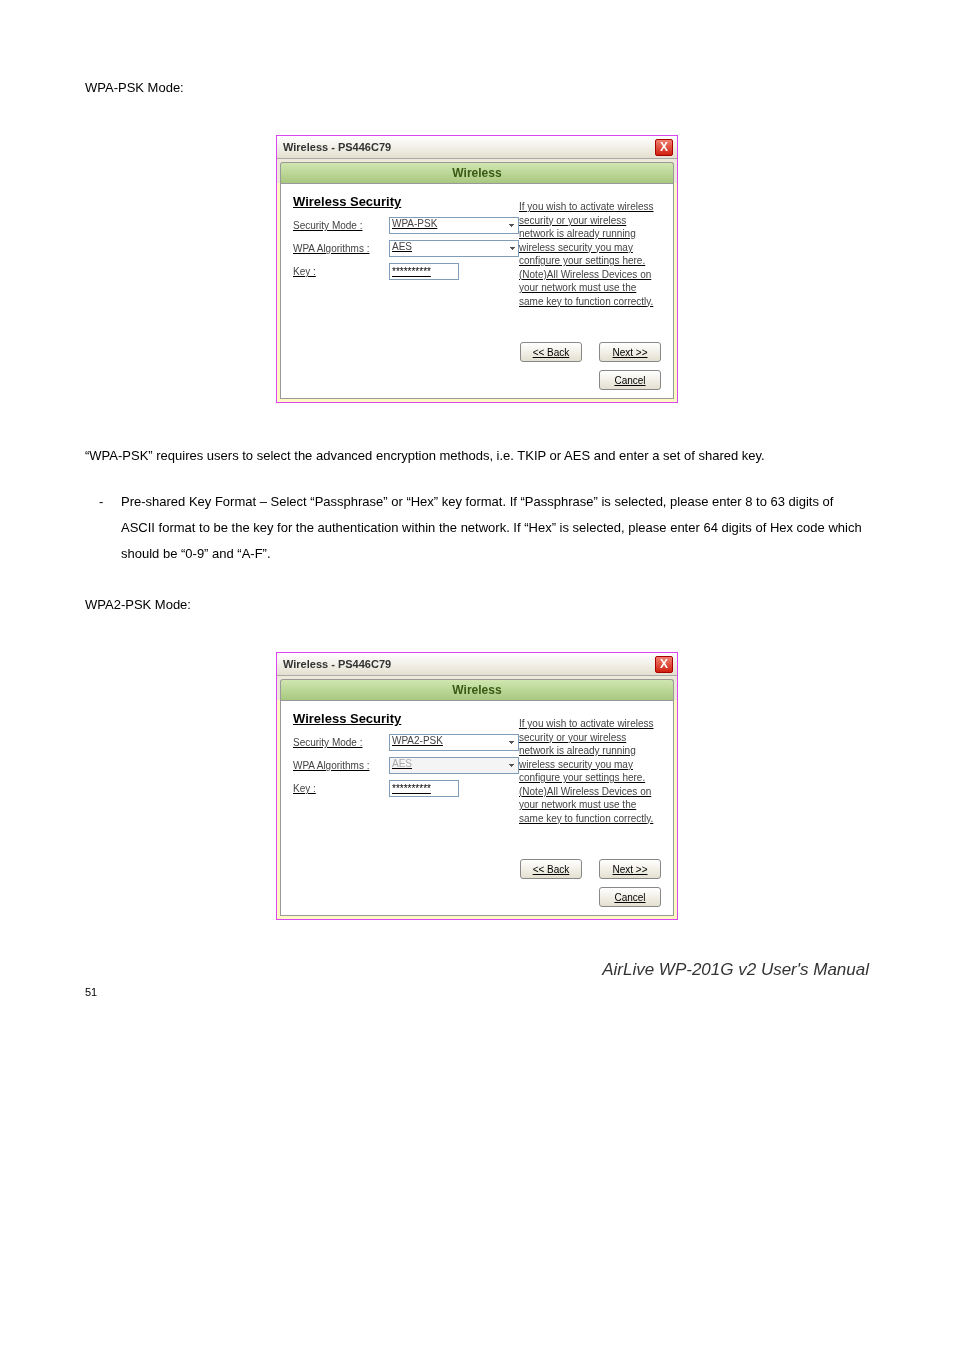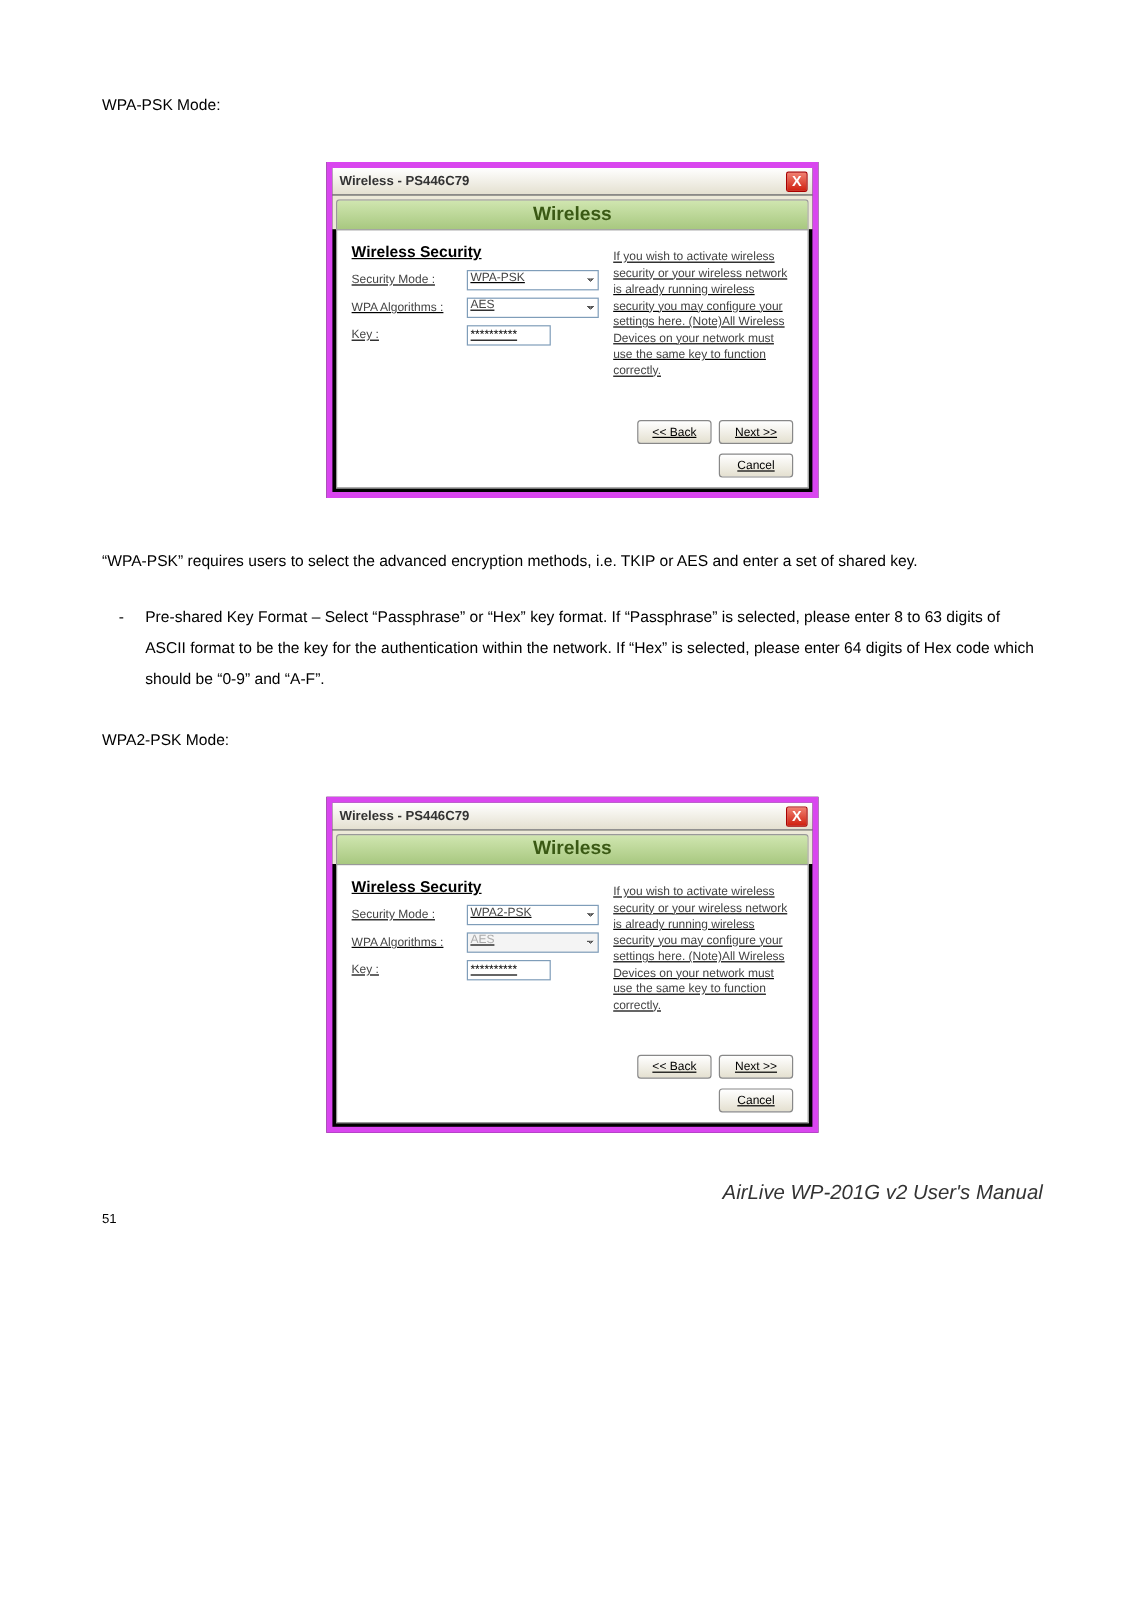--- a/index.html
+++ b/index.html
@@ -11,22 +11,22 @@
     width: 954px;
     box-sizing: border-box;
     background: #fff;
   }
   .section-title {
     margin-bottom: 40px;
   }
   .dialog {
     width: 400px;
     margin: 12px auto 40px auto;
-    border: 5px solid #d946ef;
-    background: #000000;
+    border: 1px solid #d946ef;
+    background: #fef9c3;
     font-family: Tahoma, Arial, sans-serif;
     font-size: 11px;
   }
   .dialog-titlebar {
     display: flex;
     align-items: center;
     justify-content: space-between;
     background: linear-gradient(to bottom, #fff 0%, #e4e0d0 100%);
     border-bottom: 1px solid #aaa;
     padding: 2px 4px 2px 6px;
@@ -58,21 +58,21 @@
   }
   .tab {
     flex: 1;
     text-align: center;
     padding: 3px 1px;
     background: linear-gradient(to bottom, #d0e6b0 0%, #a8c880 100%);
     border: 1px solid #999;
     border-bottom: none;
     color: #3a5914;
     font-weight: bold;
-    font-size: 16px;
+    font-size: 12px;
     border-radius: 3px 3px 0 0;
   }
   .dialog-body {
     margin: 0 3px 3px 3px;
     border: 1px solid #999;
     background: #fff;
     padding: 10px 12px 8px 12px;
     text-decoration: underline;
   }
   .body-row {
@@ -108,39 +108,39 @@
   .form-select, .form-input {
     font-family: Tahoma, Arial, sans-serif;
     font-size: 10px;
     height: 17px;
     box-sizing: border-box;
     border: 1px solid #7f9db9;
     background: #fff;
     padding: 0 2px;
   }
   .form-select {
-    width: 110px;
+    width: 130px;
     appearance: none;
     background-image: linear-gradient(45deg, transparent 50%, #555 50%), linear-gradient(135deg, #555 50%, transparent 50%);
     background-position: right 6px top 6px, right 3px top 6px;
     background-size: 3px 3px, 3px 3px;
     background-repeat: no-repeat;
     padding-right: 24px;
   }
   .form-select.disabled {
     color: #aaa;
     background-color: #f4f4f4;
   }
   .form-input {
     width: 70px;
   }
   .btn-row {
     display: flex;
     justify-content: flex-end;
-    gap: 6px;
+    gap: 17px;
     margin-top: 34px;
   }
   .btn {
     min-width: 62px;
     height: 20px;
     font-size: 10px;
     font-family: Tahoma, Arial, sans-serif;
     background: linear-gradient(to bottom, #fff 0%, #e4e0d0 100%);
     border: 1px solid #888;
     border-radius: 3px;

